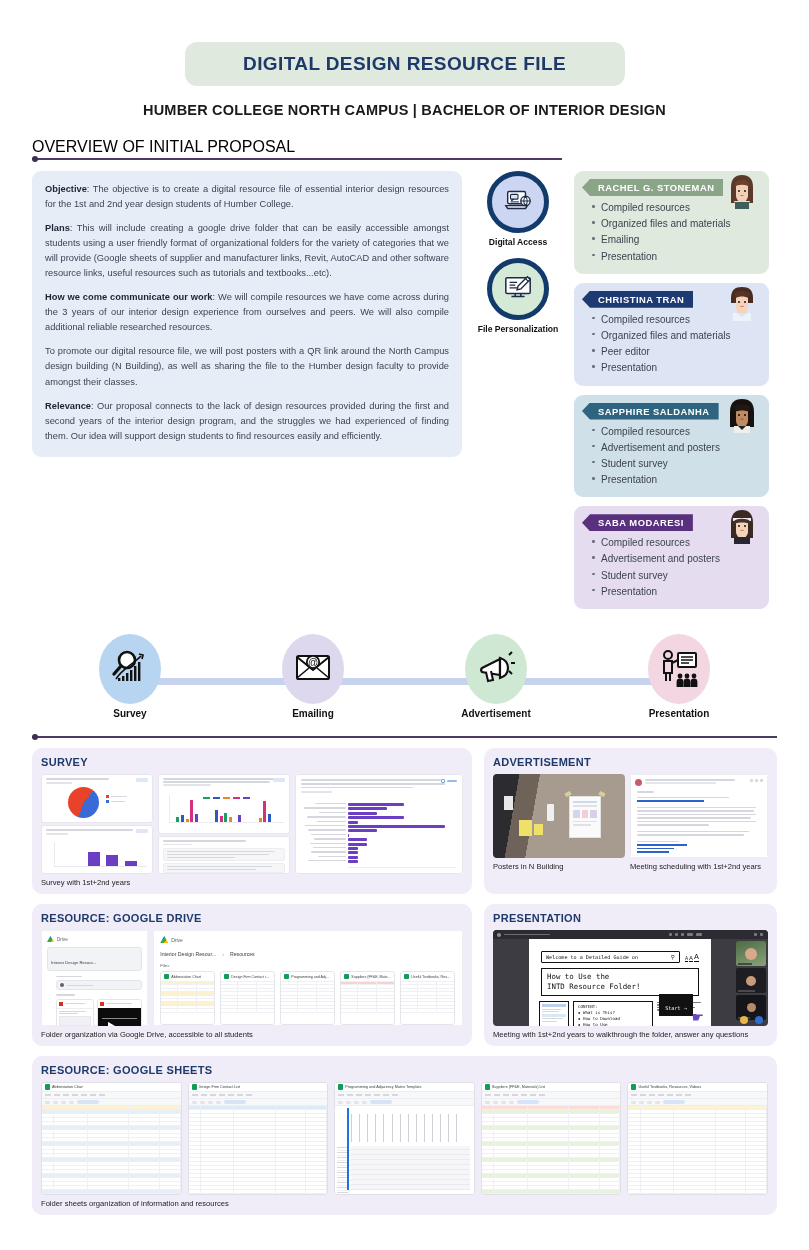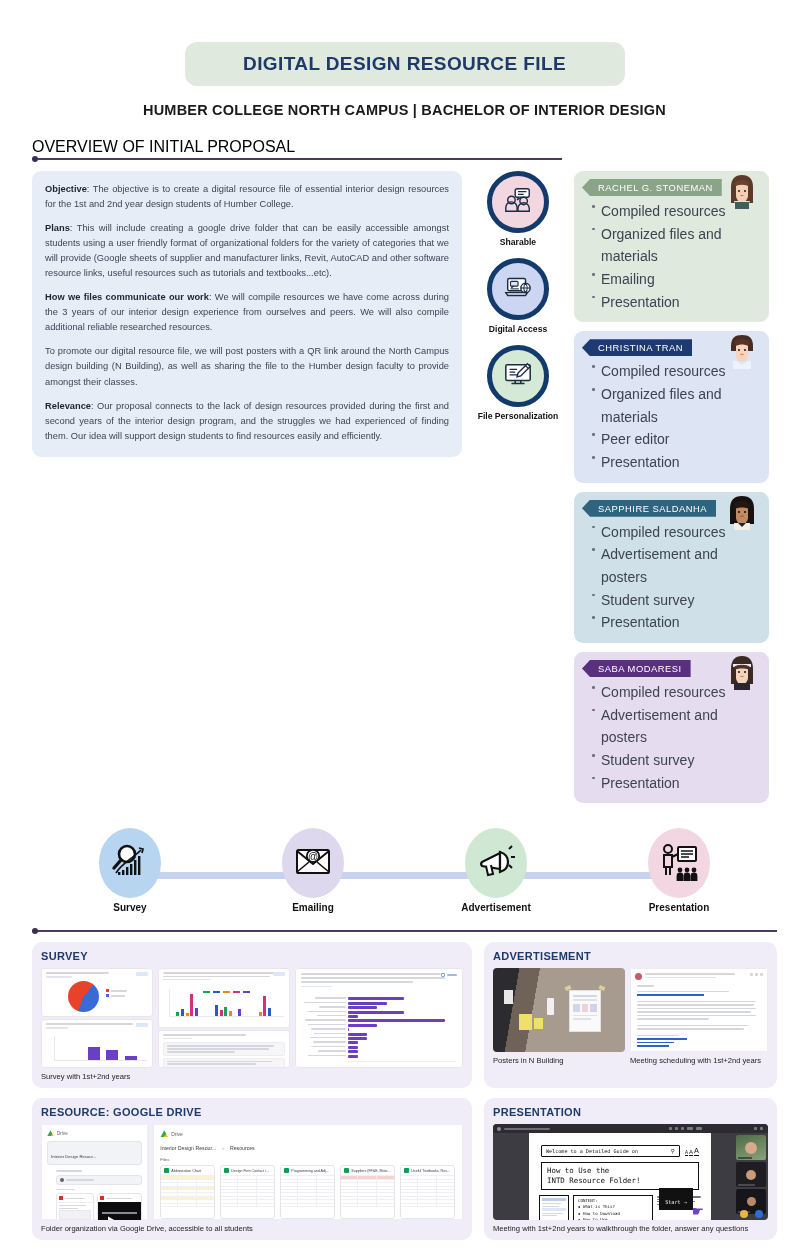--- a/index.html
+++ b/index.html
@@ -71,27 +71,27 @@
 
   
   .gcard { border-radius: 9px; padding: 8px 8px 9px; margin-bottom: 9px; position: relative; }
   .gbanner-wrap { position: relative; height: 17px; margin-bottom: 4px; }
   .gbanner {
     position: absolute; left: 0; top: 0; height: 17px;
     padding: 0 9px 0 16px;
     display: flex; align-items: center;
     clip-path: polygon(8px 0, 100% 0, 100% 100%, 8px 100%, 0 50%);
   }
-  .gbanner span { color: #fff; font-size: 9.4px; font-weight: normal; letter-spacing: .5px; white-space: nowrap; }
+  .gbanner span { color: #fff; font-size: 9.4px; font-weight: bold; letter-spacing: .5px; white-space: nowrap; }
   .gavatar {
     position: absolute; right: 2px; top: -8px;
     width: 34px; height: 38px; border-radius: 3px; overflow: hidden;
   }
   .gcard ul { list-style: none; padding-left: 10px; }
-  .gcard li { font-size: 14px; color: #3d4350; line-height: 1.62; position: relative; padding-left: 9px; }
+  .gcard li { font-size: 10px; color: #3d4350; line-height: 1.62; position: relative; padding-left: 9px; }
   .gcard li::before {
     content: ""; position: absolute; left: 0; top: 5px;
     width: 2.5px; height: 2.5px; border-radius: 50%; background: #6a7080;
   }
 
   
   .timeline { position: relative; height: 92px; margin-top: 16px; }
   .tl-line {
     position: absolute; left: 95px; right: 108px; top: 44px;
     height: 7px; background: #c6d2ee; border-radius: 4px;
@@ -157,41 +157,27 @@
       <div class="rule"></div>
     </div>
   </div>
 
   <div class="cols">
 
     <div class="col-left">
       <div class="proposal" id="proposal">
           <p><b>Objective</b>: The objective is to create a digital resource file of essential interior design resources for the 1st and 2nd year design students of Humber College.</p>
           <p><b>Plans</b>: This will include creating a google drive folder that can be easily accessible amongst students using a user friendly format of organizational folders for the variety of categories that we will provide (Google sheets of supplier and manufacturer links, Revit, AutoCAD and other software resource links, useful resources such as tutorials and textbooks...etc).</p>
-          <p><b>How we files communicate our work</b>: We will compile resources we have come across during the 3 years of our interior design experience from ourselves and peers. We will also compile additional reliable researched resources.</p>
+          <p><b>How we come communicate our work</b>: We will compile resources we have come across during the 3 years of our interior design experience from ourselves and peers. We will also compile additional reliable researched resources.</p>
           <p>To promote our digital resource file, we will post posters with a QR link around the North Campus design building (N Building), as well as sharing the file to the Humber design faculty to provide amongst their classes.</p>
           <p><b>Relevance</b>: Our proposal connects to the lack of design resources provided during the first and second years of the interior design program, and the struggles we had experienced of finding them. Our idea will support design students to find resources easily and efficiently.</p>
         </div>
     </div>
 
     <div class="col-icons" id="features">
-        <div class="feat">
-          <div class="feat-ring" style="background:#f3d7e0;border-color:#123a6b">
-       <span><svg viewBox="0 0 32 32" width="30" height="30">
-                <rect x="13" y="4" width="15" height="9" rx="2" fill="#fff" stroke="#1c2b45" stroke-width="1.5"></rect>
-                <path d="M17 13l-2 3 4-3" fill="#fff" stroke="#1c2b45" stroke-width="1.4"></path>
-                <path d="M16 7h9M16 10h6" stroke="#1c2b45" stroke-width="1.2"></path>
-                <circle cx="9" cy="16" r="4" fill="none" stroke="#1c2b45" stroke-width="1.5"></circle>
-                <path d="M3 28v-4a6 6 0 0 1 12 0v4z" fill="none" stroke="#1c2b45" stroke-width="1.5"></path>
-                <circle cx="22" cy="17" r="4" fill="none" stroke="#1c2b45" stroke-width="1.5"></circle>
-                <path d="M16 28v-3a6 6 0 0 1 12 0v3z" fill="none" stroke="#1c2b45" stroke-width="1.5"></path>
-              </svg></span>
-     </div>
-     <div class="feat-lbl">Sharable</div>
-        </div>
         <div class="feat">
           <div class="feat-ring" style="background:#ccd6f3;border-color:#123a6b">
        <span><svg viewBox="0 0 32 32" width="30" height="30">
                 <rect x="5" y="7" width="19" height="13" rx="1.5" fill="#fff" stroke="#1c2b45" stroke-width="1.5"></rect>
                 <path d="M3 22h23l-2 3H5z" fill="#eef2fb" stroke="#1c2b45" stroke-width="1.5"></path>
                 <rect x="8" y="10" width="8" height="5" rx="1" fill="#dde6f8" stroke="#1c2b45" stroke-width="1.2"></rect>
                 <path d="M10 15l-1 2 2.5-2" stroke="#1c2b45" stroke-width="1.1" fill="none"></path>
                 <path d="M8 18h9" stroke="#1c2b45" stroke-width="1.1"></path>
                 <circle cx="24" cy="17" r="5" fill="#fff" stroke="#1c2b45" stroke-width="1.5"></circle>
                 <path d="M19 17h10M24 12c2.5 2.8 2.5 7.2 0 10M24 12c-2.5 2.8-2.5 7.2 0 10" stroke="#1c2b45" stroke-width="1.1" fill="none"></path>
@@ -1814,16 +1800,17 @@
       <div class="sheet-cell" style="width:30%;"></div>
       <div class="sheet-cell" style="width:22%;"></div>
       <div class="sheet-cell" style="width:15%;"></div>
                 </div>
               </div>
      <div style="height:7px;background:#f7f8fa;border-top:1px solid #ededf2;display:flex;align-items:center;gap:4px;padding:0 3px;">
        
      </div>
             </div>
           </div>
+        <div class="dcap">Folder sheets organization of information and resources</div>
       </div>
     </div>
   </div>
 </div>
 
 </body></html>

